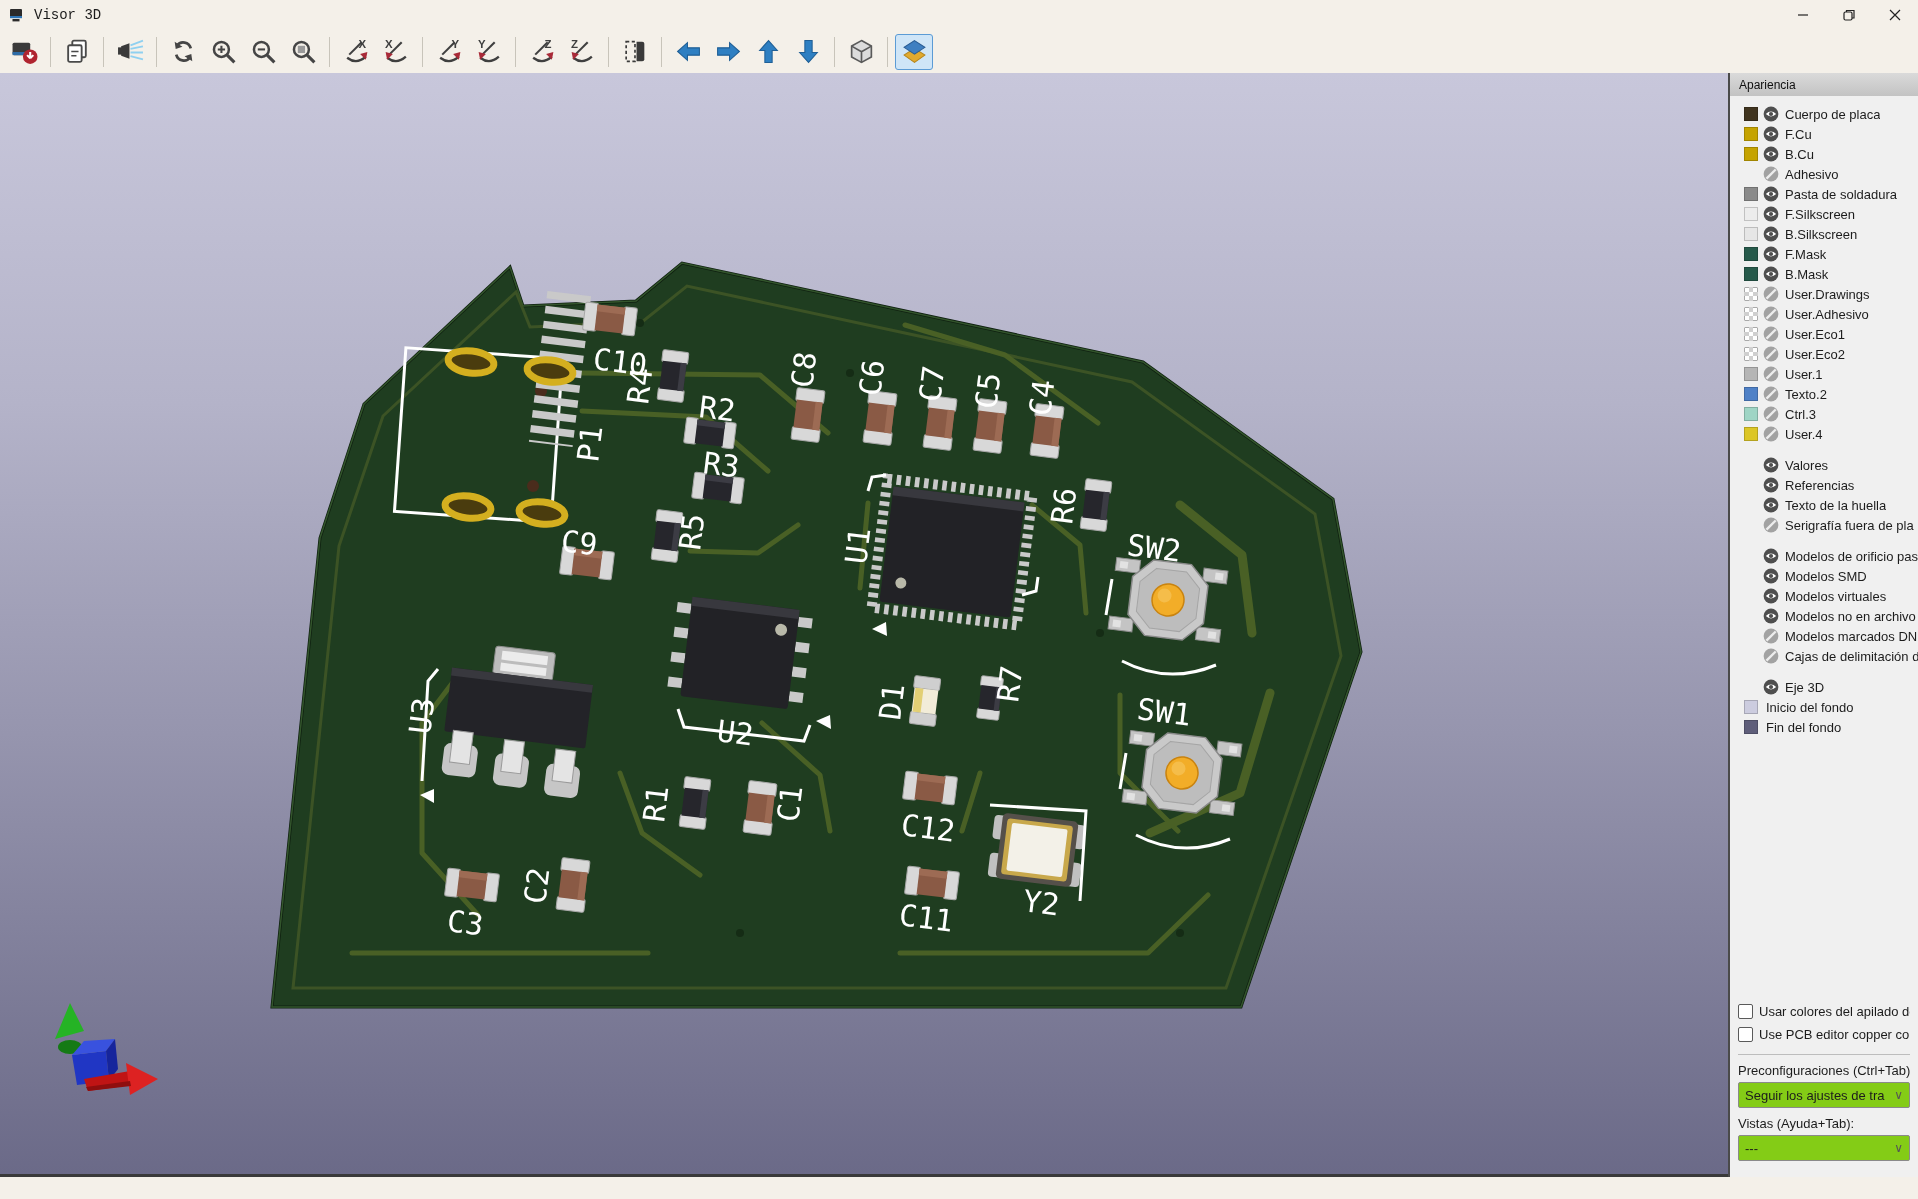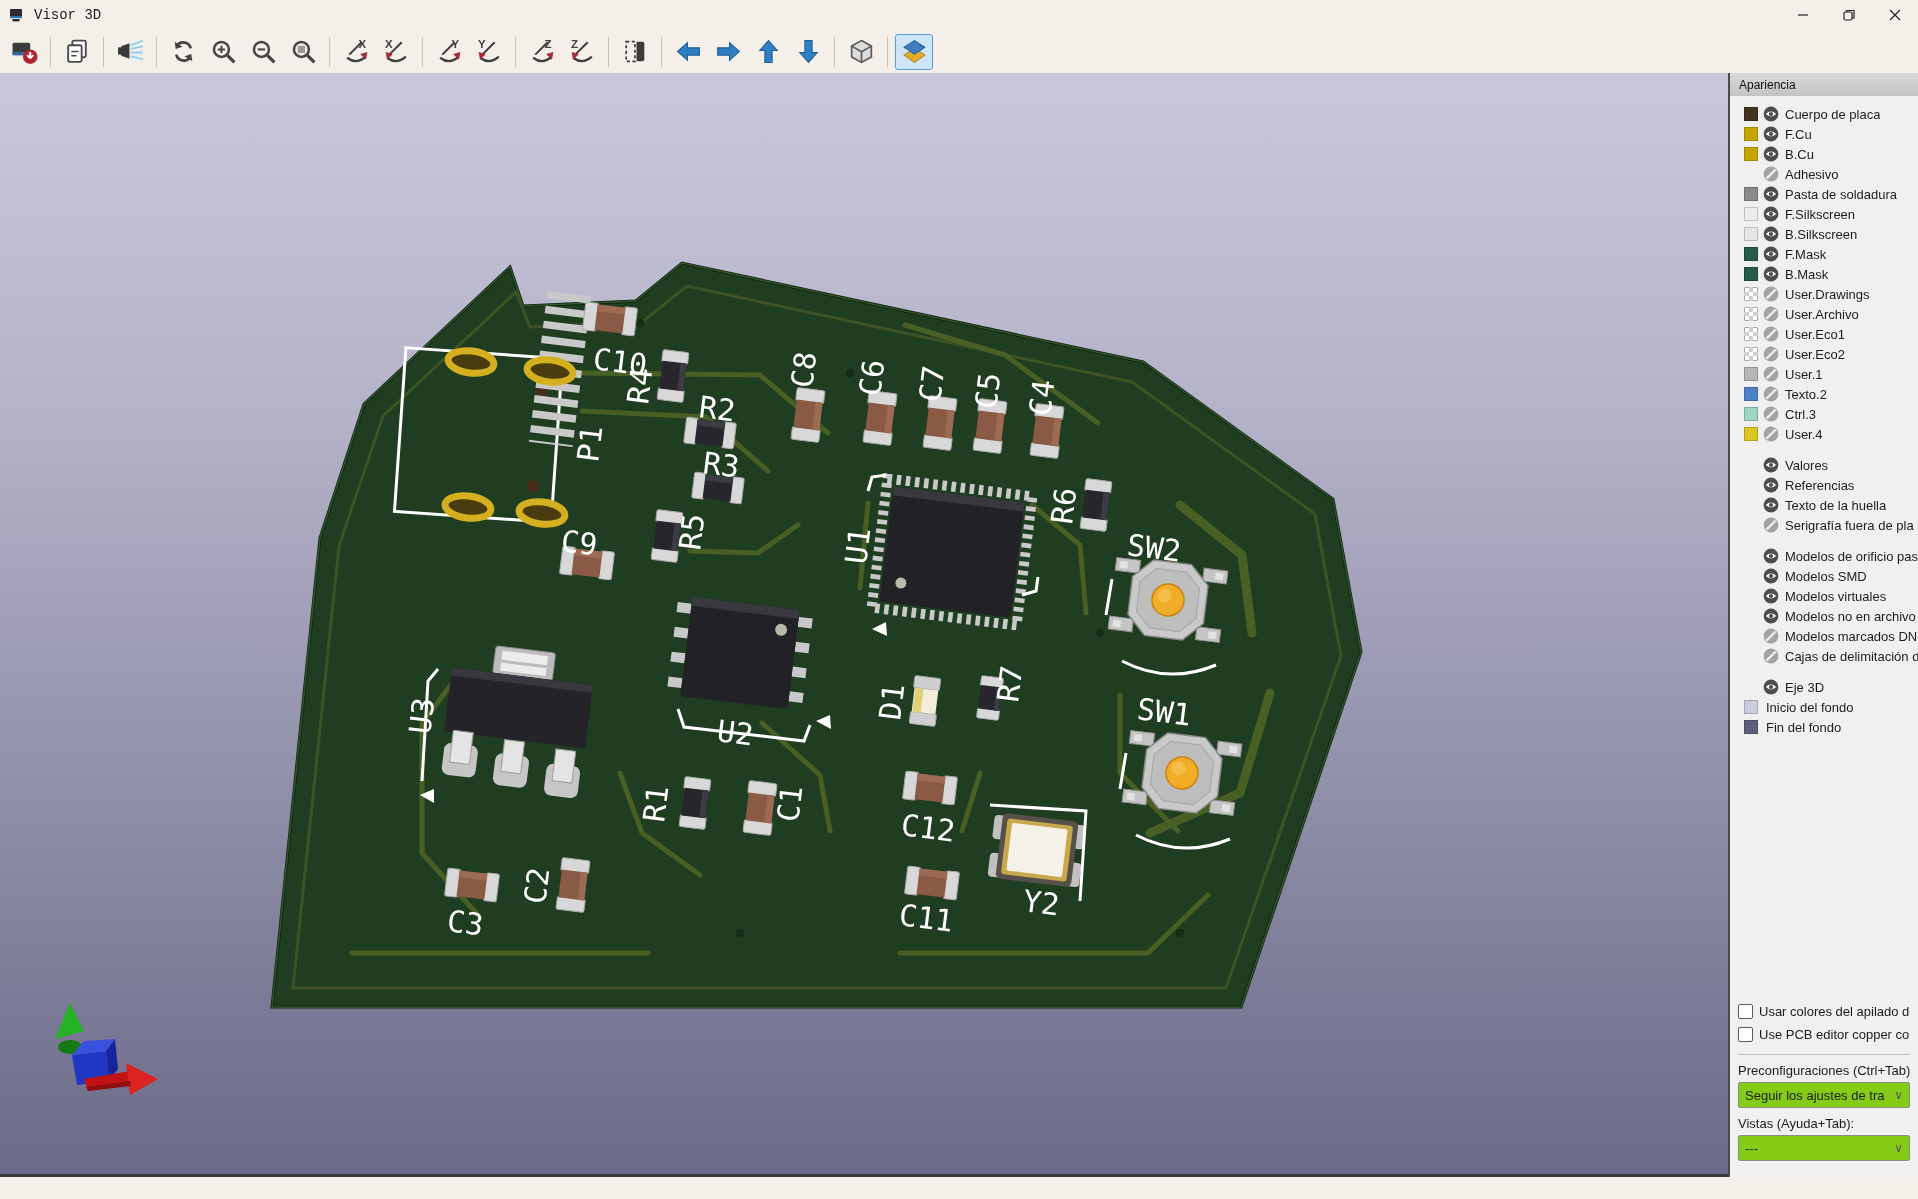--- a/index.html
+++ b/index.html
@@ -613,21 +613,21 @@
               <span class="row-label">User.Drawings</span>
             </div>
             <div class="row">
               <span class="swatch checker"></span>
               <span class="eye">
                 <svg viewBox="0 0 16 16" width="16" height="16">
                   <circle cx="8" cy="8" r="7.4" fill="#a2a2a2"></circle>
                   <rect x="1.5" y="6.9" width="13" height="2.4" fill="#ededed" transform="rotate(-45 8 8)"></rect>
                 </svg>
               </span>
-              <span class="row-label">User.Archivo</span>
+              <span class="row-label">User.Adhesivo</span>
             </div>
             <div class="row">
               <span class="swatch checker"></span>
               <span class="eye">
                 <svg viewBox="0 0 16 16" width="16" height="16">
                   <circle cx="8" cy="8" r="7.4" fill="#a2a2a2"></circle>
                   <rect x="1.5" y="6.9" width="13" height="2.4" fill="#ededed" transform="rotate(-45 8 8)"></rect>
                 </svg>
               </span>
               <span class="row-label">User.Eco1</span>

